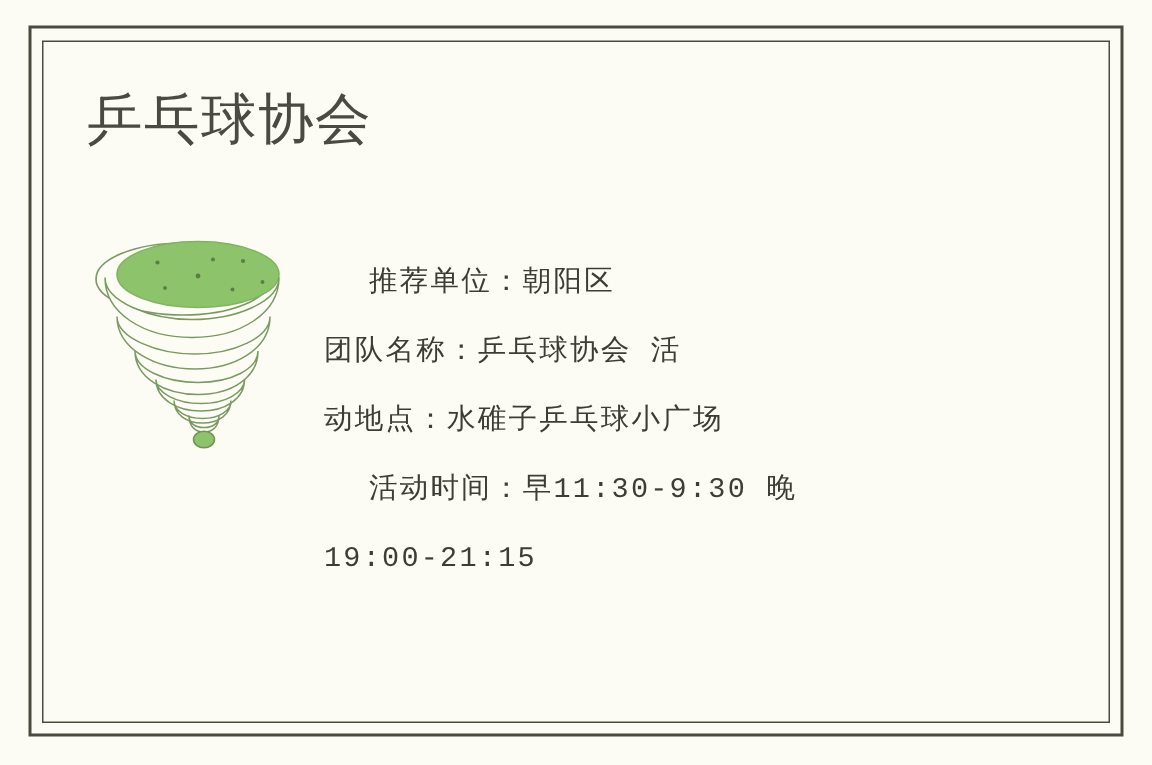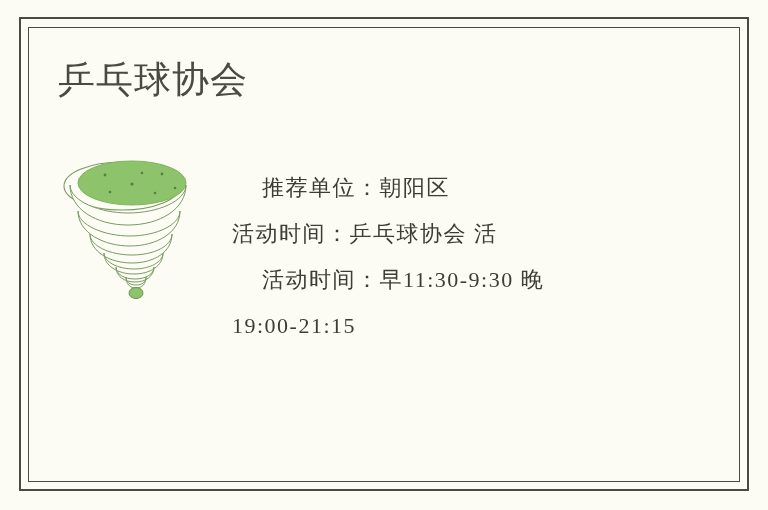--- a/index.html
+++ b/index.html
@@ -68,27 +68,27 @@
     position: absolute;
     left: 22px;
     top: 112px;
     width: 170px;
     height: 165px;
   }
 
   
   .info-block {
     position: absolute;
-    left: 204px;
+    left: 188px;
     top: 138px;
     width: 400px;
-    font-size: 22px;
+    font-size: 19px;
     line-height: 46px;
     color: #3d3d35;
-    font-family: Liberation Serif, serif;
+    font-family: Liberation Mono, monospace;
     letter-spacing: 1.5px;
     white-space: nowrap;
   }
   .info-line {
     display: block;
     height: 46px;
   }
   .info-line.indent {
     padding-left: 30px;
   }
@@ -130,19 +130,20 @@
           <path d="M66 128 C66 135 74 140 85 140 C96 140 104 135 104 128 C104 137 96 143 85 143 C74 143 66 137 66 128 Z"></path>
           <path d="M76 138 C76 143 80 146 86 146 C92 146 96 143 96 138 C96 145 92 149 86 149 C80 149 76 145 76 138 Z"></path>
         </g>
 
         <ellipse cx="86" cy="154" rx="7" ry="5.5" fill="#8cc36b" stroke="#6f9350" stroke-width="1"></ellipse>
       </svg>
     </div>
 
     <div class="info-block">
       <span class="info-line indent">推荐单位：朝阳区</span>
-      <span class="info-line">活动时间：乒乓球协会      活</span>
+      <span class="info-line">团队名称：乒乓球协会      活</span>
+      <span class="info-line">动地点：水碓子乒乓球小广场</span>
       <span class="info-line indent">活动时间：早11:30-9:30 晚</span>
       <span class="info-line">19:00-21:15</span>
     </div>
 
   </div>
 </div>
 
 </body></html>

